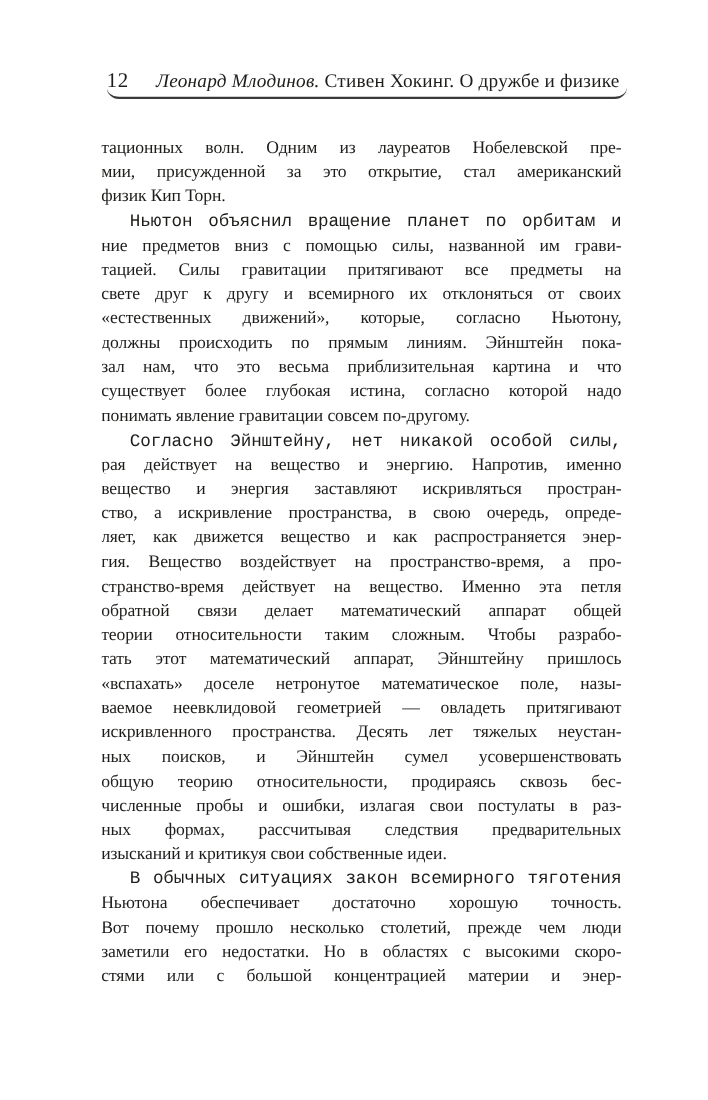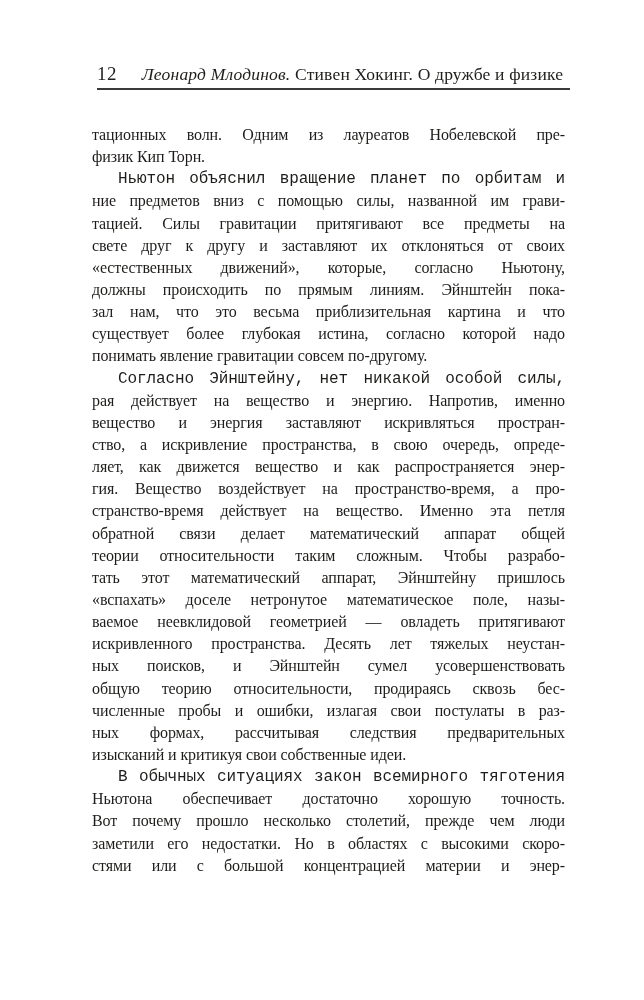--- a/index.html
+++ b/index.html
@@ -1,20 +1,20 @@
 <!DOCTYPE html>
 <html style="--text: #1e1d1b; --rule: #3c3a38; --bg: #ffffff;"><head>
 <meta charset="utf-8">
 <style>
   :root{
     --text:#1e1d1b;
     --rule:#3c3a38;
     --bg:#ffffff;
   }
-  *{margin:0;padding:0;box-sizing:border-box;}
+  *{margin:0;padding:0;box-sizing:border-box;border-radius:11px;}
   html,body{width:644px;height:1000px;}
   body{
     background:var(--bg);
     font-family:"Liberation Serif","DejaVu Serif",serif;
     color:var(--text);
     position:relative;
     overflow:hidden;
   }
   .page{
     position:absolute;
@@ -79,27 +79,28 @@
 <div class="page">
 
   <div class="running-header">
     <span class="page-number">12</span>
     <span class="header-text"><span class="header-author">Леонард Млодинов.</span> <span class="header-title">Стивен Хокинг. О дружбе и физике</span></span>
   </div>
 
   <div class="body-text">
       <div class="para">
         <div class="bodyline">тационных волн. Одним из лауреатов Нобелевской пре-</div>
+        <div class="bodyline">мии, присужденной за это открытие, стал американский</div>
         <div class="bodyline para-end">физик Кип Торн.</div>
       </div>
       <div class="para">
         <div class="bodyline indent">Ньютон объяснил вращение планет по орбитам и паде-</div>
         <div class="bodyline">ние предметов вниз с помощью силы, названной им грави-</div>
         <div class="bodyline">тацией. Силы гравитации притягивают все предметы на</div>
-        <div class="bodyline">свете друг к другу и заставляют их отклоняться от своих</div>
+        <div class="bodyline">свете друг к другу и всемирного их отклоняться от своих</div>
         <div class="bodyline">«естественных движений», которые, согласно Ньютону,</div>
         <div class="bodyline">должны происходить по прямым линиям. Эйнштейн пока-</div>
         <div class="bodyline">зал нам, что это весьма приблизительная картина и что</div>
         <div class="bodyline">существует более глубокая истина, согласно которой надо</div>
         <div class="bodyline para-end">понимать явление гравитации совсем по-другому.</div>
       </div>
       <div class="para">
         <div class="bodyline indent">Согласно Эйнштейну, нет никакой особой силы, кото-</div>
         <div class="bodyline">рая действует на вещество и энергию. Напротив, именно</div>
         <div class="bodyline">вещество и энергия заставляют искривляться простран-</div>

